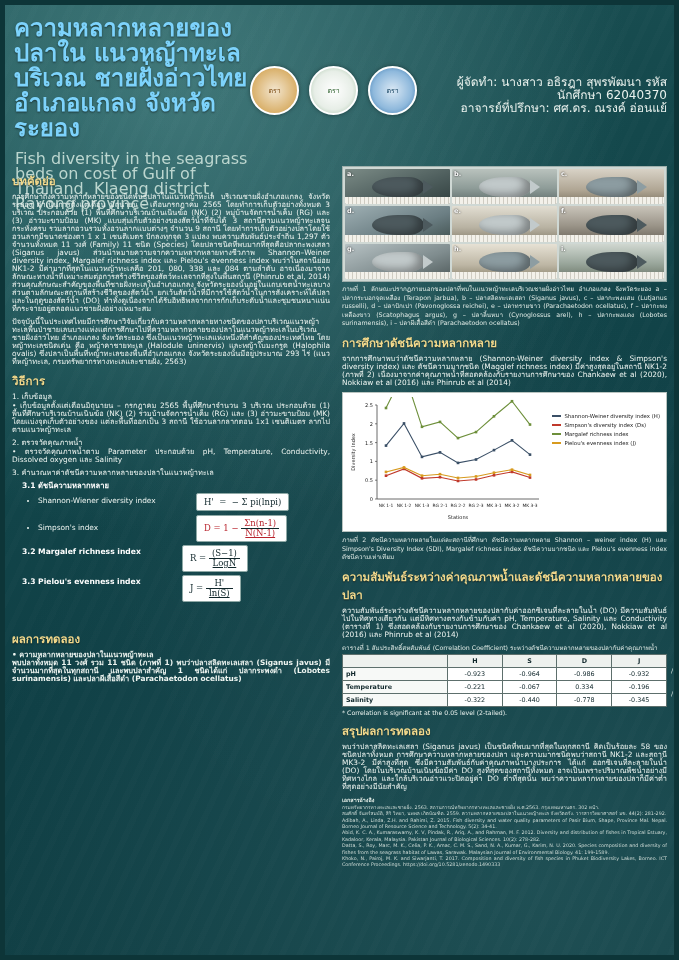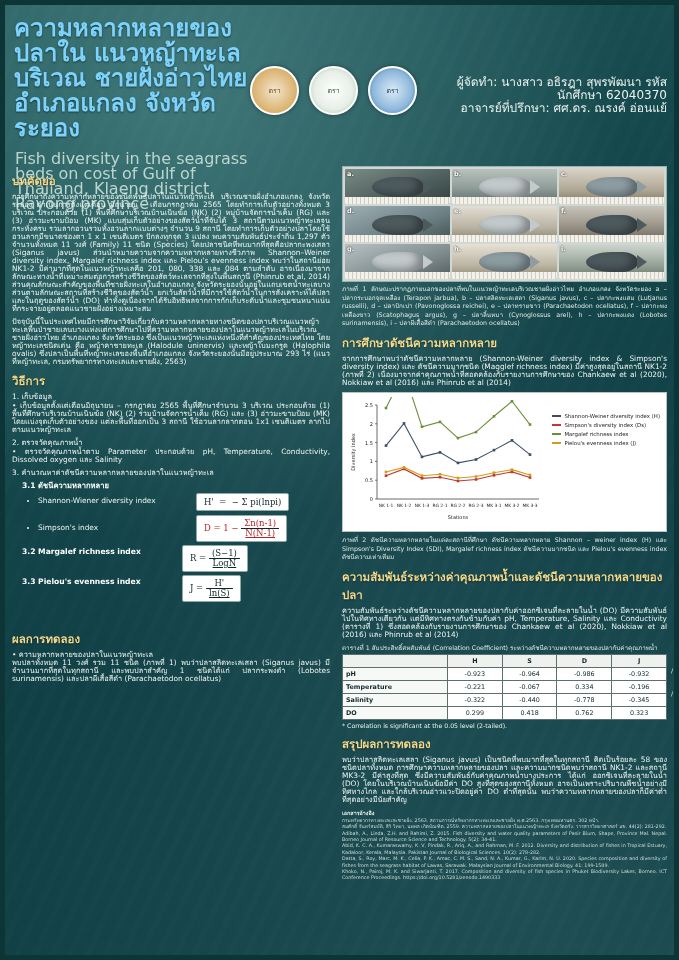--- a/index.html
+++ b/index.html
@@ -220,21 +220,21 @@
         <span>3.3</span>
         <span>Pielou's evenness index</span>
       </div>
       <div class="formula-row" style="margin-left:170px;margin-top:-14px;">
         <div class="formula">
           J = <span class="frac"><span class="num">H'</span><span class="den">ln(S)</span></span>
         </div>
       </div>
 
       <div class="sec-title" style="margin-top:28px;font-family:Liberation Mono, monospace;">ผลการทดลอง</div>
-      <p class="body" style="white-space:pre-line;">• ความหลากหลายของปลาในแนวหญ้าทะเล
+      <p class="body" style="white-space:pre-line;font-weight:bold;">• ความหลากหลายของปลาในแนวหญ้าทะเล
    พบปลาทั้งหมด 11 วงศ์ รวม 11 ชนิด (ภาพที่ 1) พบว่าปลาสลิดทะเลเสลา (Siganus javus) มีจำนวนมากที่สุดในทุกสถานี และพบปลาสำคัญ 1 ชนิดได้แก่ ปลากระพงดำ (Lobotes surinamensis) และปลาผีเสื้อสีดำ (Parachaetodon ocellatus)</p>
     </div>
 
     <div class="col-right">
 
       <div class="plate">
         <div class="cell c-a">
             <span class="lab">a.</span>
             <span class="fish dark"></span>
             <span class="ruler"></span>
@@ -407,27 +407,20 @@
                 <td>0.334</td>
                 <td>-0.196</td>
               </tr>
               <tr>
                 <td class="rowhead">Salinity</td>
                 <td>-0.322</td>
                 <td>-0.440</td>
                 <td>-0.778</td>
                 <td>-0.345</td>
               </tr>
-              <tr>
-                <td class="rowhead">DO</td>
-                <td>0.299</td>
-                <td>0.418</td>
-                <td>0.762</td>
-                <td>0.323</td>
-              </tr>
             </tbody>
         </table>
         <div class="tbl-note" style="color:#eaf2ee;">* Correlation is significant at the 0.05 level (2-tailed).</div>
         <div class="side-note">
           <div>/ มีความสัมพันธ์ในทิศทางตรงกันข้าม</div>
           <div style="margin-top:14px;">/ มีความสัมพันธ์ในทิศทางเดียวกัน</div>
         </div>
       </div>
 
       <div class="sec-title rt">สรุปผลการทดลอง</div>

